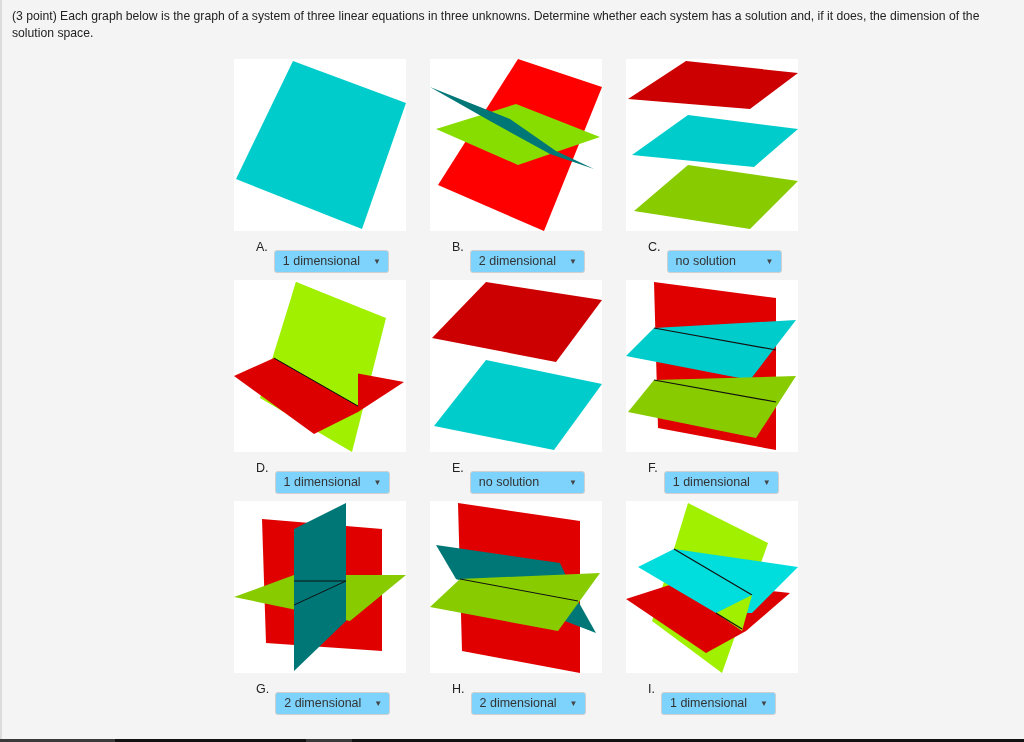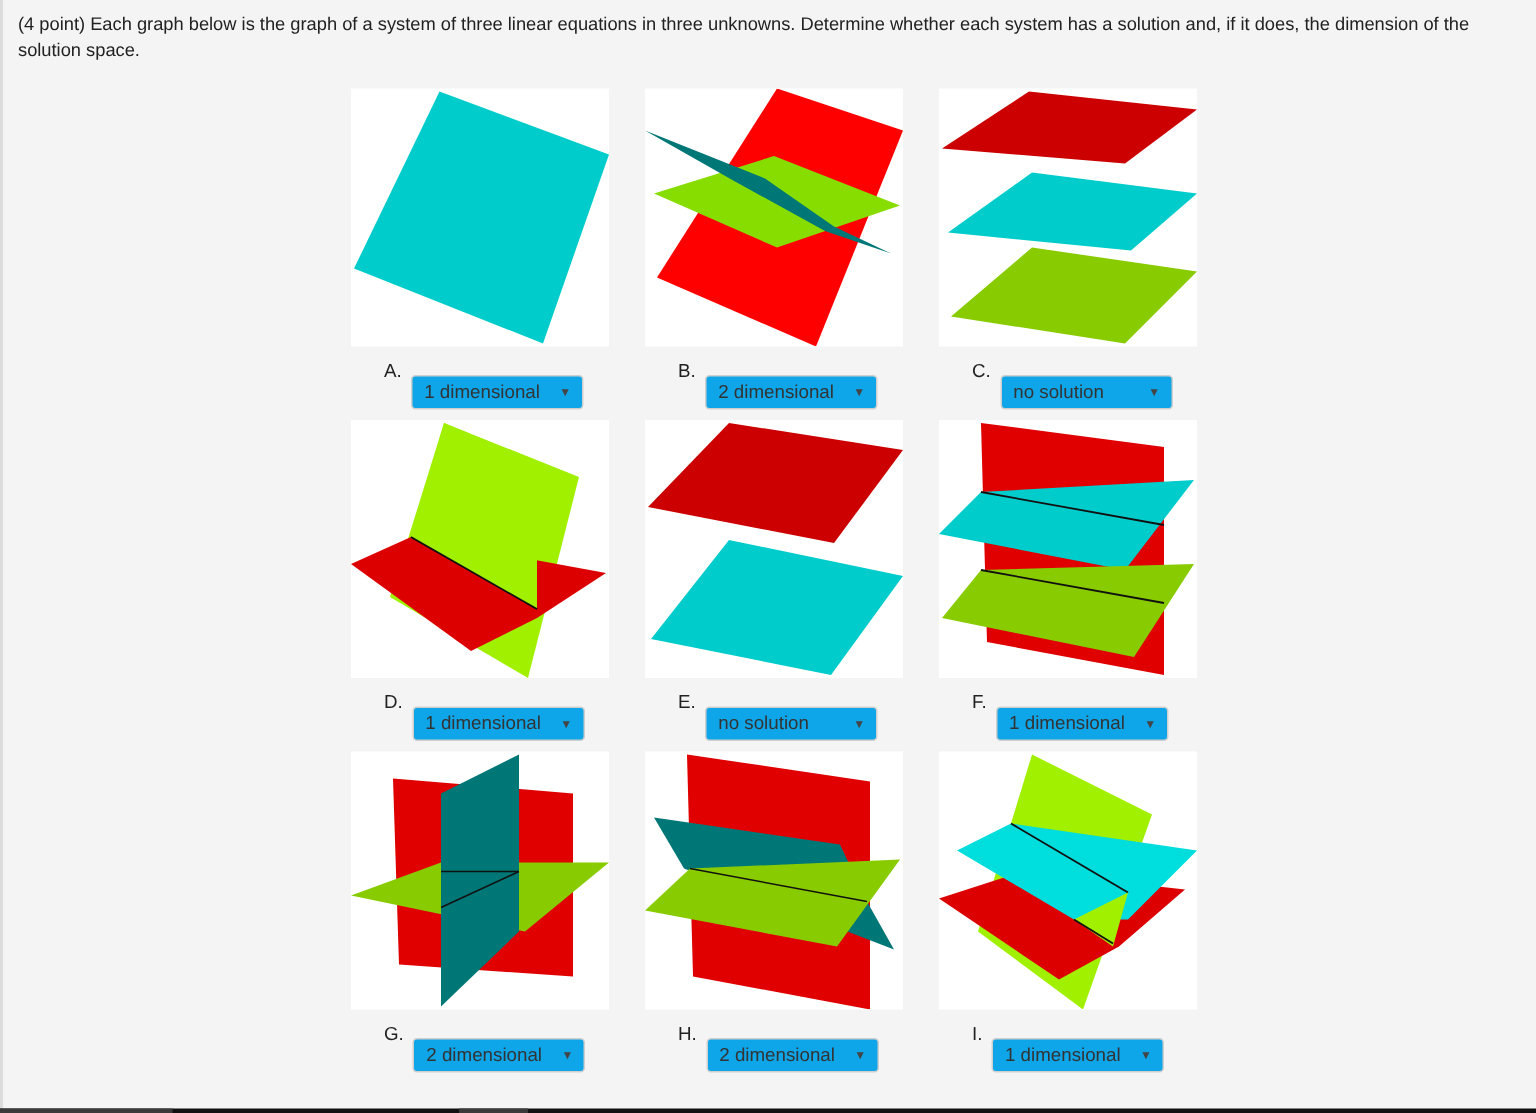--- a/index.html
+++ b/index.html
@@ -17,38 +17,38 @@
   .graph {
     position: absolute; left: 0; top: 0; width: 172px; height: 172px;
     background: #ffffff; overflow: hidden;
   }
   .graph svg { width: 172px; height: 172px; display: block; }
   .answer-row {
     position: absolute; top: 176px; display: flex; align-items: center; height: 24px;
   }
   .answer-label { font-size: 12.5px; color: #222; margin-right: 6px; }
   .select {
-    position: relative; width: 115px; height: 23px; background: #0ea5e9;
+    position: relative; width: 115px; height: 23px; background: #7dd3fc;
     border: 1px solid #cfcfcf; border-radius: 3px;
     font-size: 12.5px; color: #333; line-height: 21px; padding-left: 8px;
     cursor: pointer;
     margin-top: 28px;
   }
   .select .arrow {
     position: absolute; right: 7px; top: 0; font-size: 8px; color: #444; line-height: 21px;
   }
   .taskbar { position: absolute; left: 0; top: 739px; width: 1024px; height: 3px; background: #111; }
   .taskbar .seg1 { position: absolute; left: 0; top: 0; width: 115px; height: 3px; background: #3a3a3a; }
   .taskbar .seg2 { position: absolute; left: 306px; top: 0; width: 46px; height: 3px; background: #3a3a3a; }
 </style>
 </head>
 <body>
 
 <div class="panel">
-  <p class="prompt">(4 point) Each graph below is the graph of a system of three linear equations in three unknowns. Determine whether each system has a solution and, if it does, the dimension of the solution space.</p>
+  <p class="prompt">(3 point) Each graph below is the graph of a system of three linear equations in three unknowns. Determine whether each system has a solution and, if it does, the dimension of the solution space.</p>
 
   <div class="cell" style="left:232px; top:59px;">
     <div class="graph">
       <svg viewBox="0 0 172 172">
         <polygon points="59,2 172,44 128,170 2,120" fill="#00cccc"></polygon>
       </svg>
     </div>
     <div class="answer-row" style="left:22px;">
       <span class="answer-label">A.</span>
       <div class="select">

